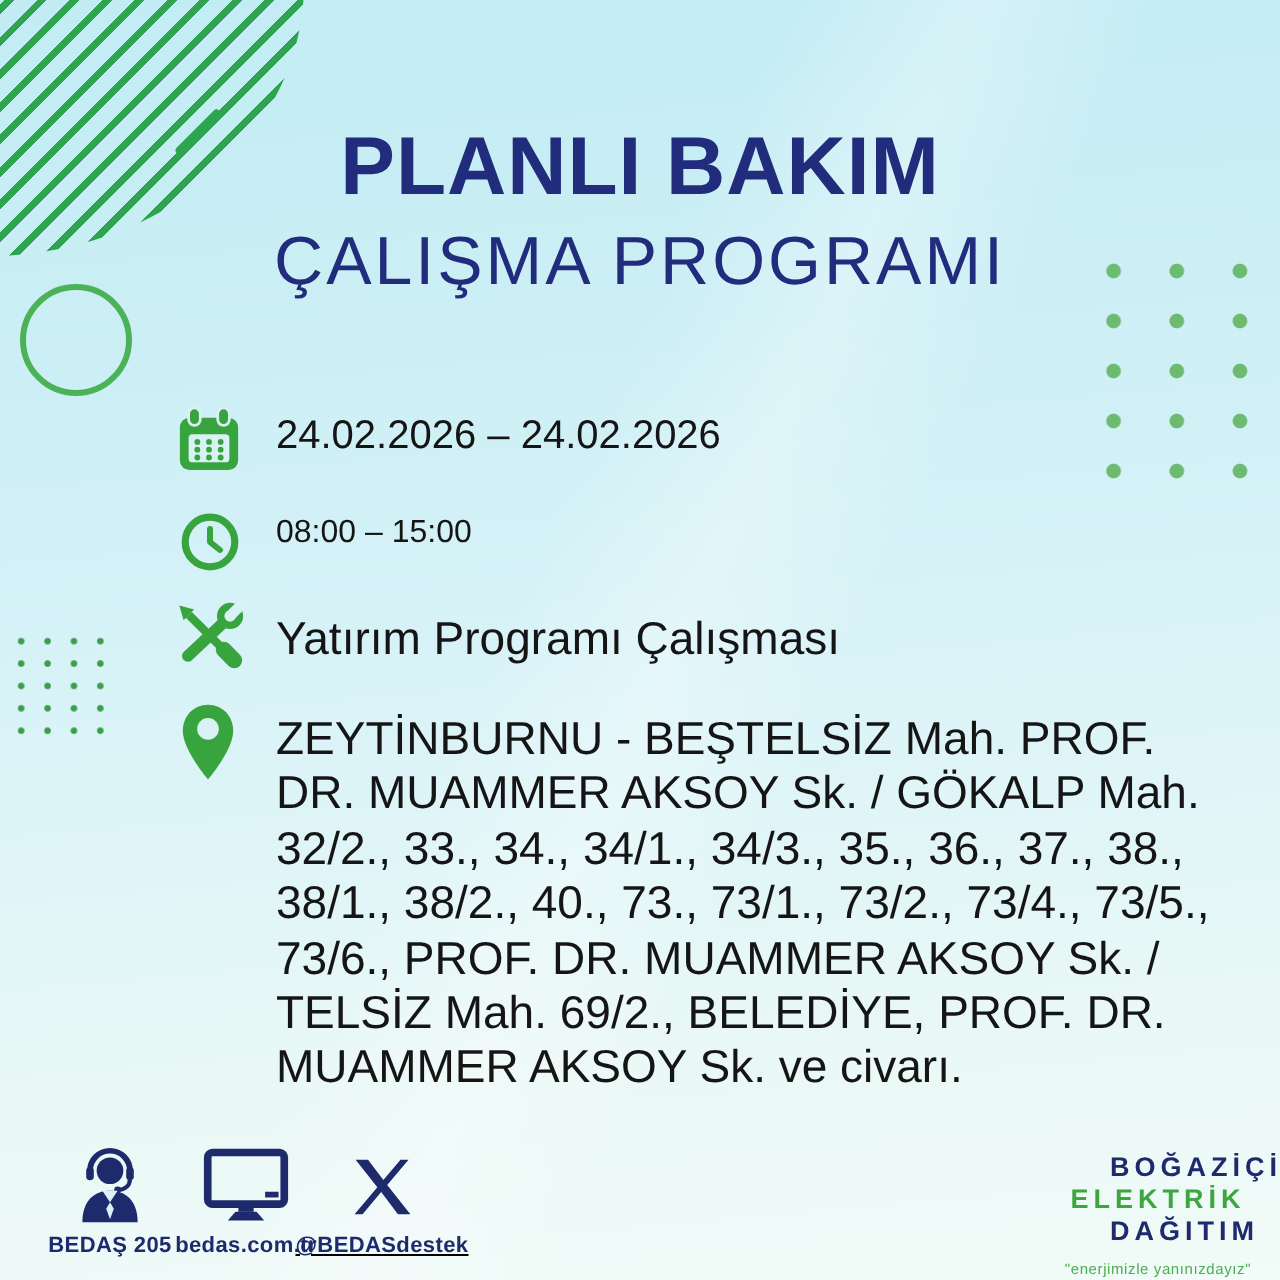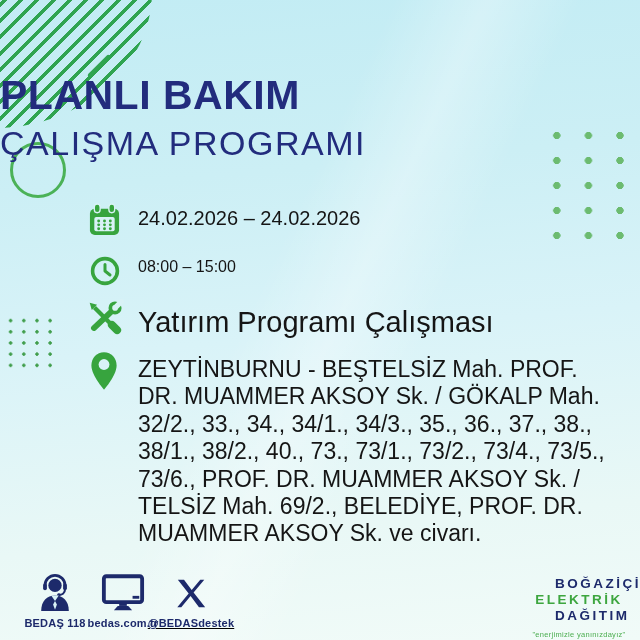--- a/index.html
+++ b/index.html
@@ -28,29 +28,29 @@
     position:absolute;left:541px;top:123px;width:95px;height:125px;
     background-image:radial-gradient(circle,#6cbb70 3.4px,rgba(108,187,112,0) 3.9px);
     background-size:31.6px 25px;
   }
   .dots-left{
     position:absolute;left:4px;top:315px;width:53px;height:56px;
     background-image:radial-gradient(circle,#3f9d4a 1.4px,rgba(63,157,74,0) 1.9px);
     background-size:13.2px 11.2px;
   }
   
-  .title-wrap{position:absolute;left:0;right:0;top:63px;color:#222c7d;margin-top:12px;}
+  .title-wrap{position:absolute;left:0;right:0;top:63px;text-align:center;color:#222c7d;}
   .title-main{font-size:41px;font-weight:800;letter-spacing:.5px;line-height:1;margin:0;}
   .title-sub{font-size:34px;font-weight:500;letter-spacing:1.5px;line-height:1;margin:10px 0 0 0;}
   
   .icon-abs{position:absolute;}
   .row-text{position:absolute;left:138px;color:#151515;}
   .t-date{top:207px;font-size:20px;}
   .t-time{top:258px;font-size:16px;}
-  .t-work{top:306px;font-size:29px;}
+  .t-work{top:306px;font-size:23px;}
   .t-loc{top:356px;width:480px;font-size:23px;line-height:27.4px;}
   
   .contact{position:absolute;top:571px;text-align:center;}
   .contact .ic{height:42px;display:flex;align-items:flex-end;justify-content:center;}
   .contact .lbl{margin-top:4px;font-size:11px;font-weight:700;color:#1d2a6b;letter-spacing:.2px;white-space:nowrap;}
   .c0{left:13px;width:84px;}
   .c1{left:81px;width:84px;}
   .c2{left:145px;width:92px;text-decoration:underline;}
   .logo{position:absolute;left:531px;top:576px;width:96px;text-align:center;line-height:16px;}
   .logo .l-navy{color:#1d2a6b;font-size:13.5px;font-weight:800;letter-spacing:2.5px;margin-left:24px;}
@@ -132,21 +132,21 @@
           <rect x="9.5" y="11" width="4" height="7" rx="2"></rect>
           <rect x="30.5" y="11" width="4" height="7" rx="2"></rect>
           <circle cx="26" cy="23" r="1.8"></circle>
         </g>
         <path d="M11.5 13 A10.5 10.5 0 0 1 32.5 13" fill="none" stroke="#1d2a6b" stroke-width="3"></path>
         <path d="M32.5 17 C32.5 21.5 29 23 26 23" fill="none" stroke="#1d2a6b" stroke-width="2.2" stroke-linecap="round"></path>
         <path d="M18 23.5 L22 29.5 L26 23.5 Z" fill="#d9f2f6"></path>
         <path d="M22 29.5 L24 33 L22 38.5 L20 33 Z" fill="#d9f2f6"></path>
       </svg>
     </div>
-    <div class="lbl">BEDAŞ 118</div>
+    <div class="lbl">BEDAŞ 205</div>
   </div>
 
   <div class="contact c1">
     <div class="ic">
       <svg width="44" height="40" viewBox="0 0 46 40">
         <rect x="3" y="2.5" width="40" height="27" rx="2.5" fill="none" stroke="#1d2a6b" stroke-width="4"></rect>
         <rect x="33" y="23" width="7" height="3" fill="#1d2a6b"></rect>
         <rect x="19" y="29.5" width="8" height="4" fill="#1d2a6b"></rect>
         <path d="M13.5 38 L32.5 38 L28.5 33.5 L17.5 33.5 Z" fill="#1d2a6b"></path>
       </svg>

